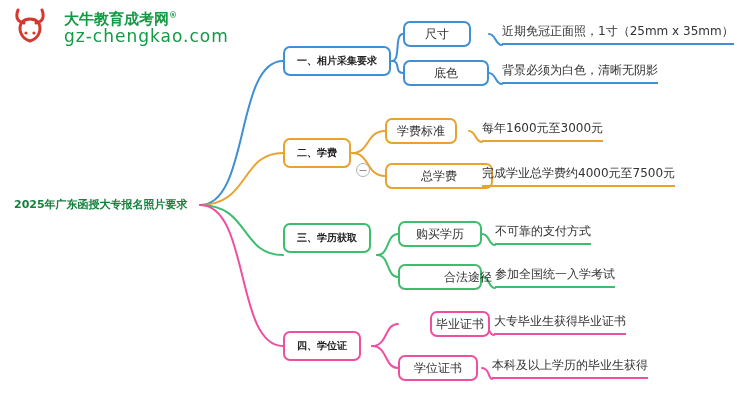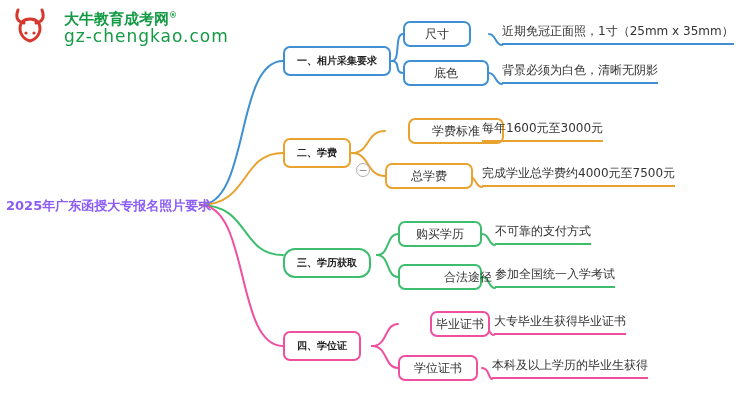--- a/index.html
+++ b/index.html
@@ -14,22 +14,22 @@
   .leaf-label{border:2px solid;border-radius:7px;padding:3px 0;font-size:12px;
           color:#333;line-height:16px;text-align:center;white-space:nowrap;}
   .value{position:absolute;font-size:12px;color:#333;line-height:16px;
           padding-bottom:4px;border-bottom:2px solid;white-space:nowrap;}
 
   .c1{border-color:#3f8fd2;} .u1{border-bottom-color:#3f8fd2;}
   .c2{border-color:#eaa22f;} .u2{border-bottom-color:#eaa22f;}
   .c3{border-color:#3dbd6e;} .u3{border-bottom-color:#3dbd6e;}
   .c4{border-color:#ef4f9f;} .u4{border-bottom-color:#ef4f9f;}
 
-  .root{position:absolute;left:6px;top:197px;font-size:13px;font-weight:bold;
-        color:#8b5cf6;white-space:nowrap;}
+  .root{position:absolute;left:14px;top:197px;font-size:11px;font-weight:bold;
+        color:#15803d;white-space:nowrap;}
 
   .toggle{position:absolute;left:356px;top:163px;width:14px;height:14px;border:1.5px solid #b0b0b0;
         border-radius:50%;background:#fff;color:#888;font-size:11px;line-height:13px;
         text-align:center;box-sizing:border-box;cursor:pointer;}
 
   .logo{position:absolute;left:10px;top:6px;display:flex;align-items:flex-start;}
   .logo-text{margin-left:14px;}
   .logo-title{color:#149a45;font-weight:bold;font-size:15px;line-height:20px;white-space:nowrap;}
   .logo-title sup{font-size:8px;}
   .logo-sub{color:#149a45;font-size:17px;letter-spacing:1px;line-height:14px;}
@@ -84,26 +84,26 @@
   <div class="root">2025年广东函授大专报名照片要求</div>
 
   <div class="node branch c1" style="left:283px;top:46px;">一、相片采集要求</div>
   <div class="node leaf-label c1" style="left:403px;top:21px;width:68px;">尺寸</div>
   <div class="value u1" style="left:502px;top:23px;">近期免冠正面照，1寸（25mm x 35mm）</div>
   <div class="node leaf-label c1" style="left:403px;top:60px;width:86px;">底色</div>
   <div class="value u1" style="left:502px;top:62px;">背景必须为白色，清晰无阴影</div>
 
   <div class="node branch c2" style="left:283px;top:138px;">二、学费</div>
   <div class="toggle">−</div>
-  <div class="node leaf-label c2" style="left:408px;top:118px;width:96px;">学费标准</div>
+  <div class="node leaf-label c2" style="left:385px;top:118px;width:72px;">学费标准</div>
   <div class="value u2" style="left:482px;top:120px;">每年1600元至3000元</div>
-  <div class="node leaf-label c2" style="left:385px;top:163px;width:88px;">总学费</div>
+  <div class="node leaf-label c2" style="left:385px;top:163px;width:108px;">总学费</div>
   <div class="value u2" style="left:482px;top:165px;">完成学业总学费约4000元至7500元</div>
 
-  <div class="node branch c3" style="left:283px;top:248px;border-radius:12px;">三、学历获取</div>
+  <div class="node branch c3" style="left:283px;top:223px;">三、学历获取</div>
   <div class="node leaf-label c3" style="left:398px;top:221px;width:84px;">购买学历</div>
   <div class="value u3" style="left:495px;top:223px;">不可靠的支付方式</div>
   <div class="node leaf-label c3" style="left:398px;top:264px;width:84px;padding-left:44px;">合法途径</div>
   <div class="value u3" style="left:495px;top:266px;">参加全国统一入学考试</div>
 
   <div class="node branch c4" style="left:283px;top:331px;">四、学位证</div>
   <div class="node leaf-label c4" style="left:398px;top:311px;width:60px;margin-left:32px;">毕业证书</div>
   <div class="value u4" style="left:494px;top:313px;">大专毕业生获得毕业证书</div>
   <div class="node leaf-label c4" style="left:398px;top:355px;width:80px;">学位证书</div>
   <div class="value u4" style="left:492px;top:357px;">本科及以上学历的毕业生获得</div>

